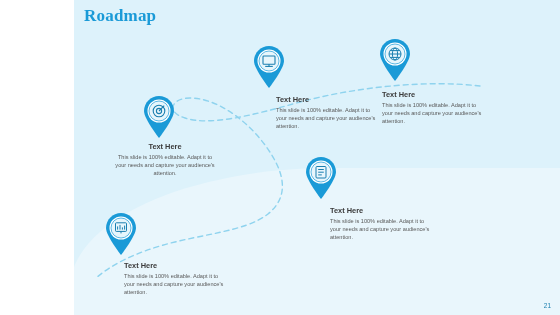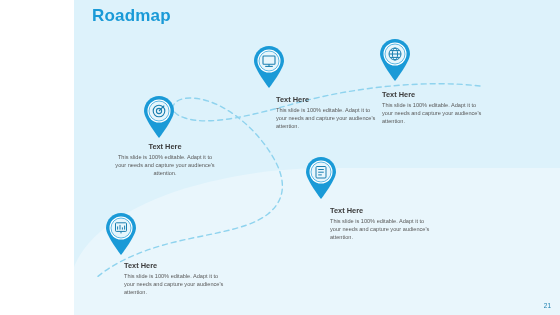--- a/index.html
+++ b/index.html
@@ -35,27 +35,28 @@
     left: 70px;
     top: 168px;
     width: 520px;
     height: 160px;
     background: #e9f6fc;
     border-top-left-radius: 260px 120px;
     z-index: 1;
   }
   .title {
     position: absolute;
-    left: 92px;
+    left: 84px;
     top: 6px;
     font-size: 17px;
     font-weight: bold;
     color: #1a9ad7;
     letter-spacing: .2px;
     z-index: 8;
+    font-family: Liberation Serif, serif;
   }
   .page-num {
     position: absolute;
     right: 9px;
     bottom: 6px;
     font-size: 6.5px;
     color: #1b7fae;
     z-index: 8;
   }
   svg.route {

